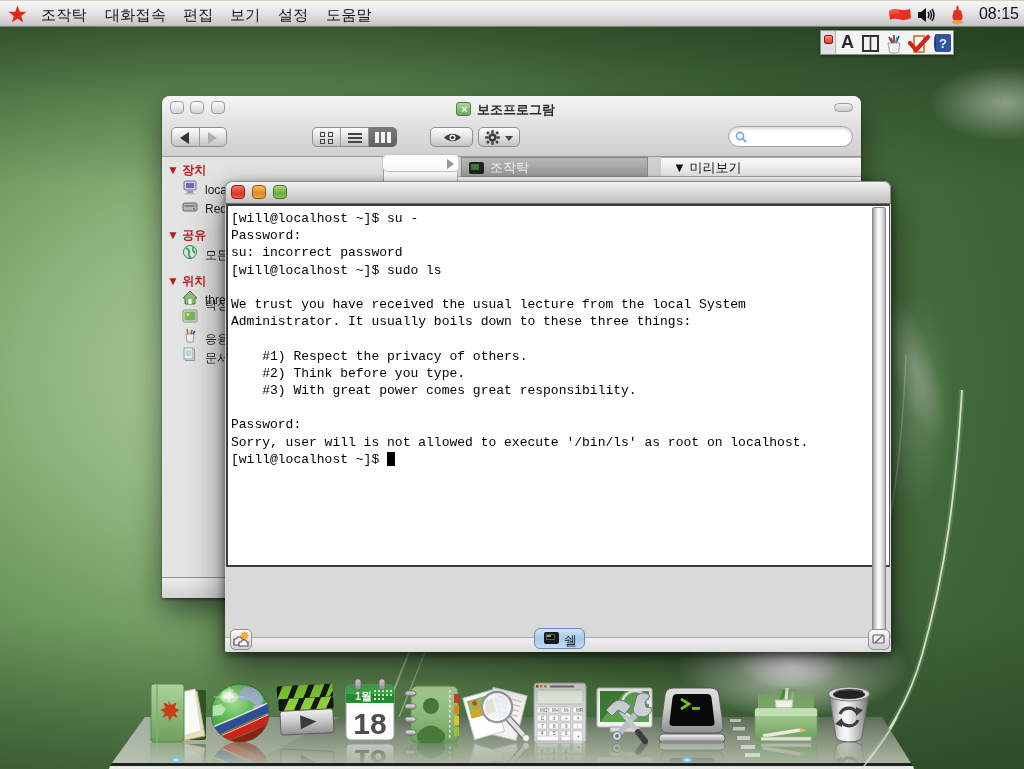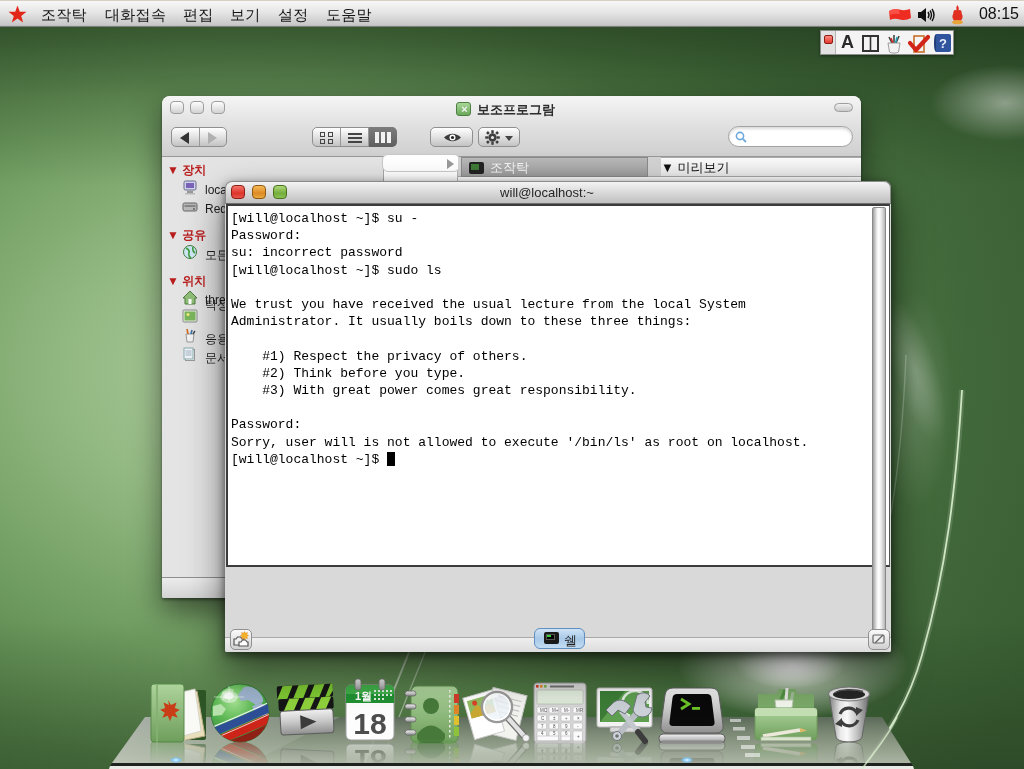--- a/index.html
+++ b/index.html
@@ -543,31 +543,30 @@
       <div class="col1"></div>
 
       <div class="abs" style="left:220px;top:-3px;width:78px;height:18px;border-radius:6px;background:#fff;border:1px solid #c9c9c9;">
         <div class="abs" style="left:64px;top:4px;width:0;height:0;border:5px solid transparent;border-left:7px solid #9a9a9a;border-right:0"></div>
       </div>
       <div class="abs" style="left:296px;top:0;width:403px;height:20px;background:#d2d2d2;border-bottom:1px solid #aaa;"></div>
       <div class="hdr1">
         <span style="display:inline-block;margin:3px 6px -2px 7px;width:15px;height:12px;background:#222;border-radius:2px;position:relative;">
           <span style="position:absolute;left:2px;top:2px;width:8px;height:6px;background:#3f7a36;"></span>
         </span>조작탁</div>
-      <div class="hdr2"><span style="margin-left:0;">▼ 미리보기</span></div>
+      <div class="hdr2"><span style="margin-left:12px;">▼ 미리보기</span></div>
     </div>
     <div class="statusbar"></div>
   </div>
 
   <div id="term" class="win">
     <div class="tbar"></div>
     <div class="tb" style="left:6px;background:linear-gradient(#f4766d,#dd352b 60%,#e8554a);border:1px solid #8e1f16"></div>
     <div class="tb" style="left:27px;background:linear-gradient(#f6bb58,#dd8a25 60%,#e8a93e);border:1px solid #8e5a10"></div>
     <div class="tb" style="left:48px;background:linear-gradient(#b1d879,#74ad3e 60%,#8cc254);border:1px solid #47711f"></div>
-    <div class="title">will@localhost:~</div>
     <div class="content">
       <pre>[will@localhost ~]$ su -
 Password:
 su: incorrect password
 [will@localhost ~]$ sudo ls
 
 We trust you have received the usual lecture from the local System
 Administrator. It usually boils down to these three things:
 
     #1) Respect the privacy of others.

